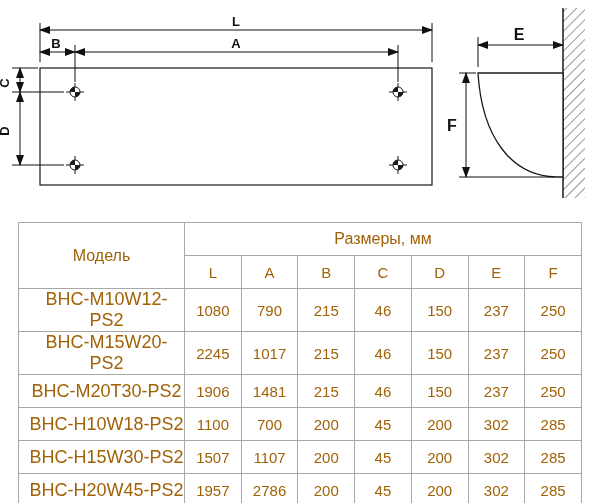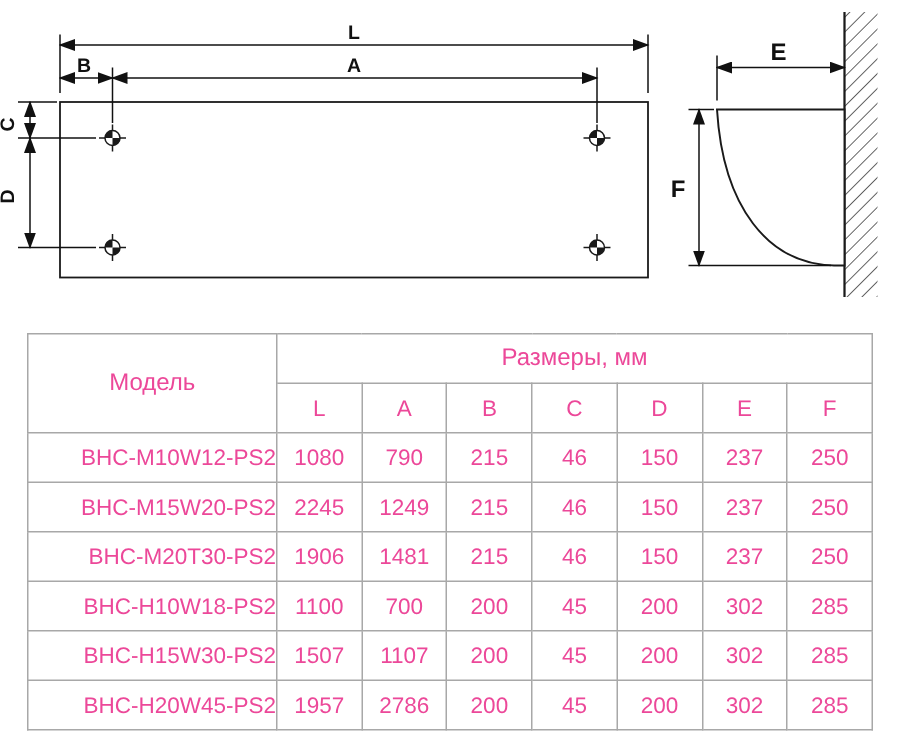--- a/index.html
+++ b/index.html
@@ -3,24 +3,24 @@
 <meta charset="utf-8">
 <style>
   html,body{margin:0;padding:0;background:#fff;}
   #page{position:relative;width:600px;height:503px;background:#fff;overflow:hidden;
         font-family:"Liberation Sans",sans-serif;color:#111;}
   #drawing{position:absolute;left:0;top:0;}
   .dimtext{font-family:"Liberation Sans",sans-serif;font-size:13px;font-weight:600;fill:#111;}
   .dimtext-big{font-family:"Liberation Sans",sans-serif;font-size:16px;font-weight:600;fill:#111;}
   #spec-table{position:absolute;left:18px;top:222px;width:564px;border-collapse:collapse;table-layout:fixed;}
   #spec-table th,#spec-table td{border:1px solid #a8a8a8;height:32px;text-align:center;
-        font-weight:400;font-size:15px;color:#ec4899;padding:0;}
+        font-weight:400;font-size:15px;color:#a16207;padding:0;}
   #spec-table th{font-size:16px;}
   #spec-table col.c-model{width:166px;}
-  #spec-table td.model{text-align:right;padding-left:10px;font-size:15px;}
+  #spec-table td.model{text-align:center;padding-left:10px;font-size:18px;}
   #spec-table tr.colrow th{font-size:15px;}
 </style>
 </head>
 <body>
 
 <div id="page">
 
   <svg id="drawing" width="600" height="214" viewBox="0 0 600 214">
     <defs>
       <marker id="arrS" markerWidth="11" markerHeight="8" refX="1" refY="4" orient="auto">
@@ -152,21 +152,21 @@
       <td>790</td>
       <td>215</td>
       <td>46</td>
       <td>150</td>
       <td>237</td>
       <td>250</td>
     </tr>
     <tr>
       <td class="model">BHC-M15W20-PS2</td>
       <td>2245</td>
-      <td>1249</td>
+      <td>1017</td>
       <td>215</td>
       <td>46</td>
       <td>150</td>
       <td>237</td>
       <td>250</td>
     </tr>
     <tr>
       <td class="model">BHC-M20T30-PS2</td>
       <td>1906</td>
       <td>1481</td>

